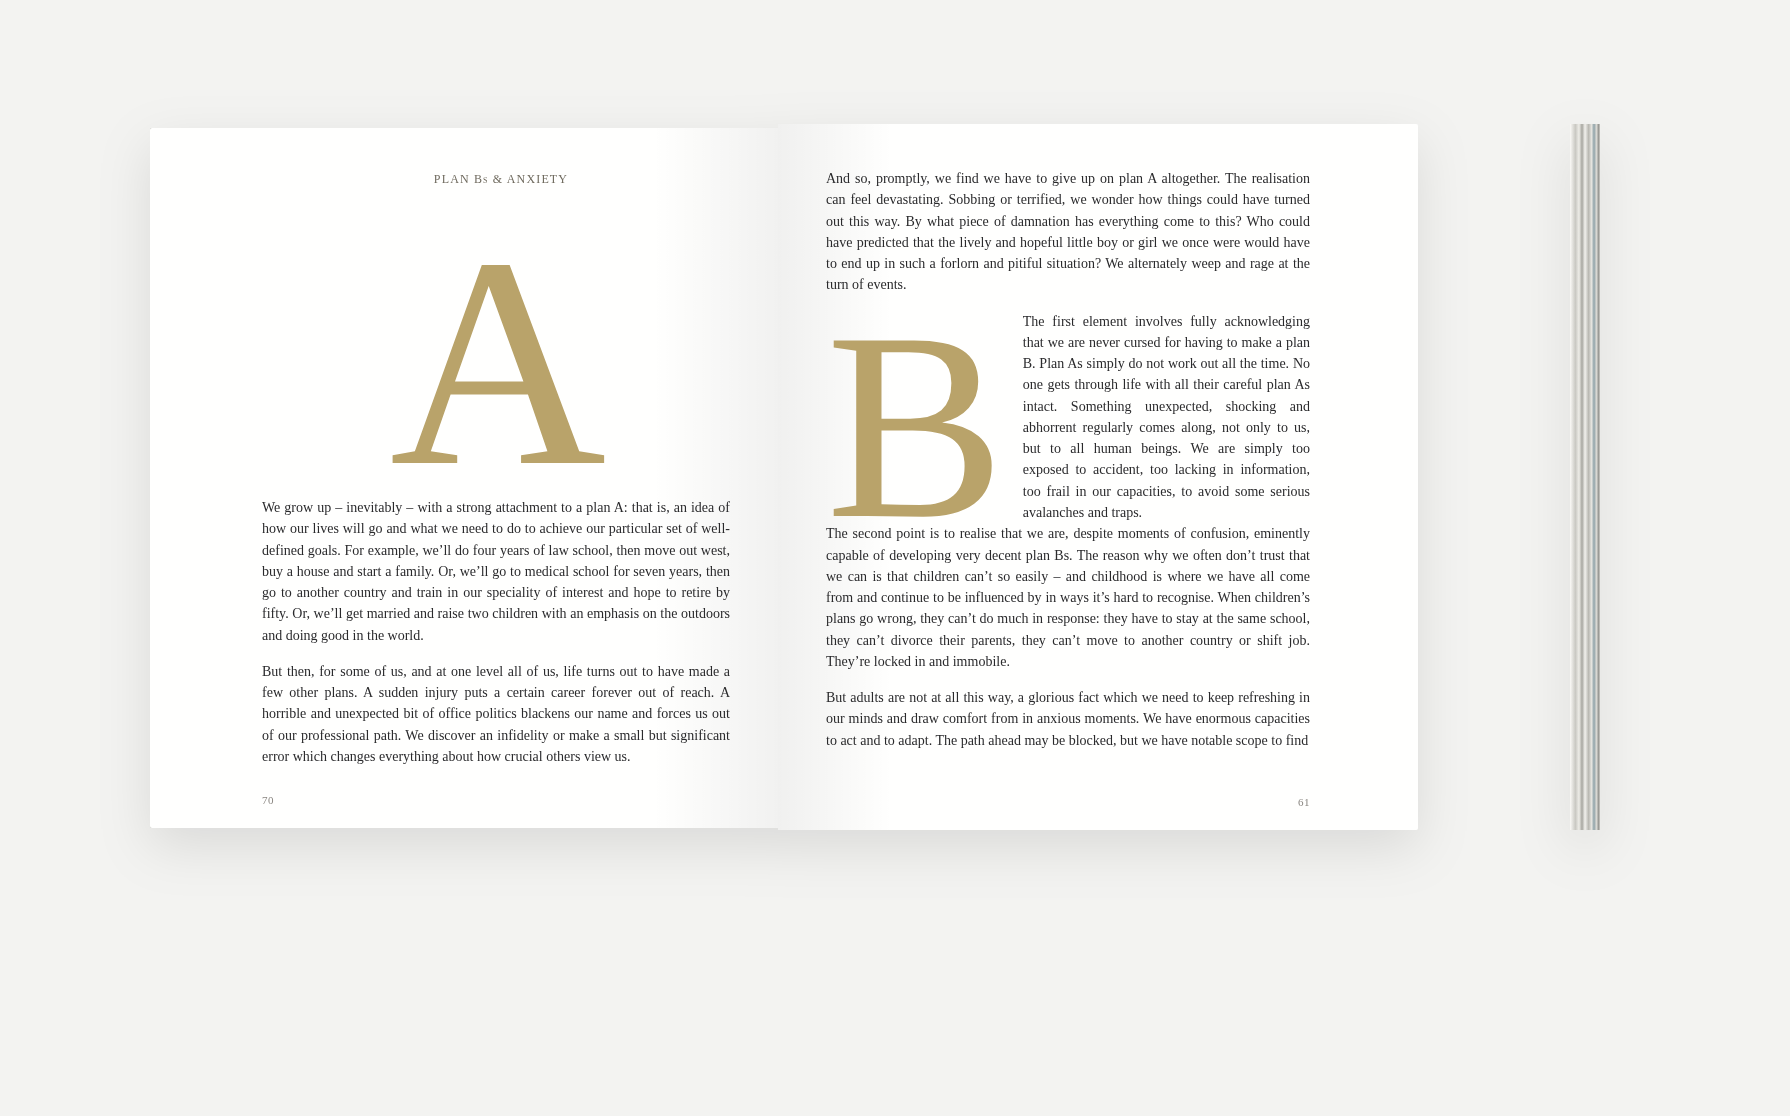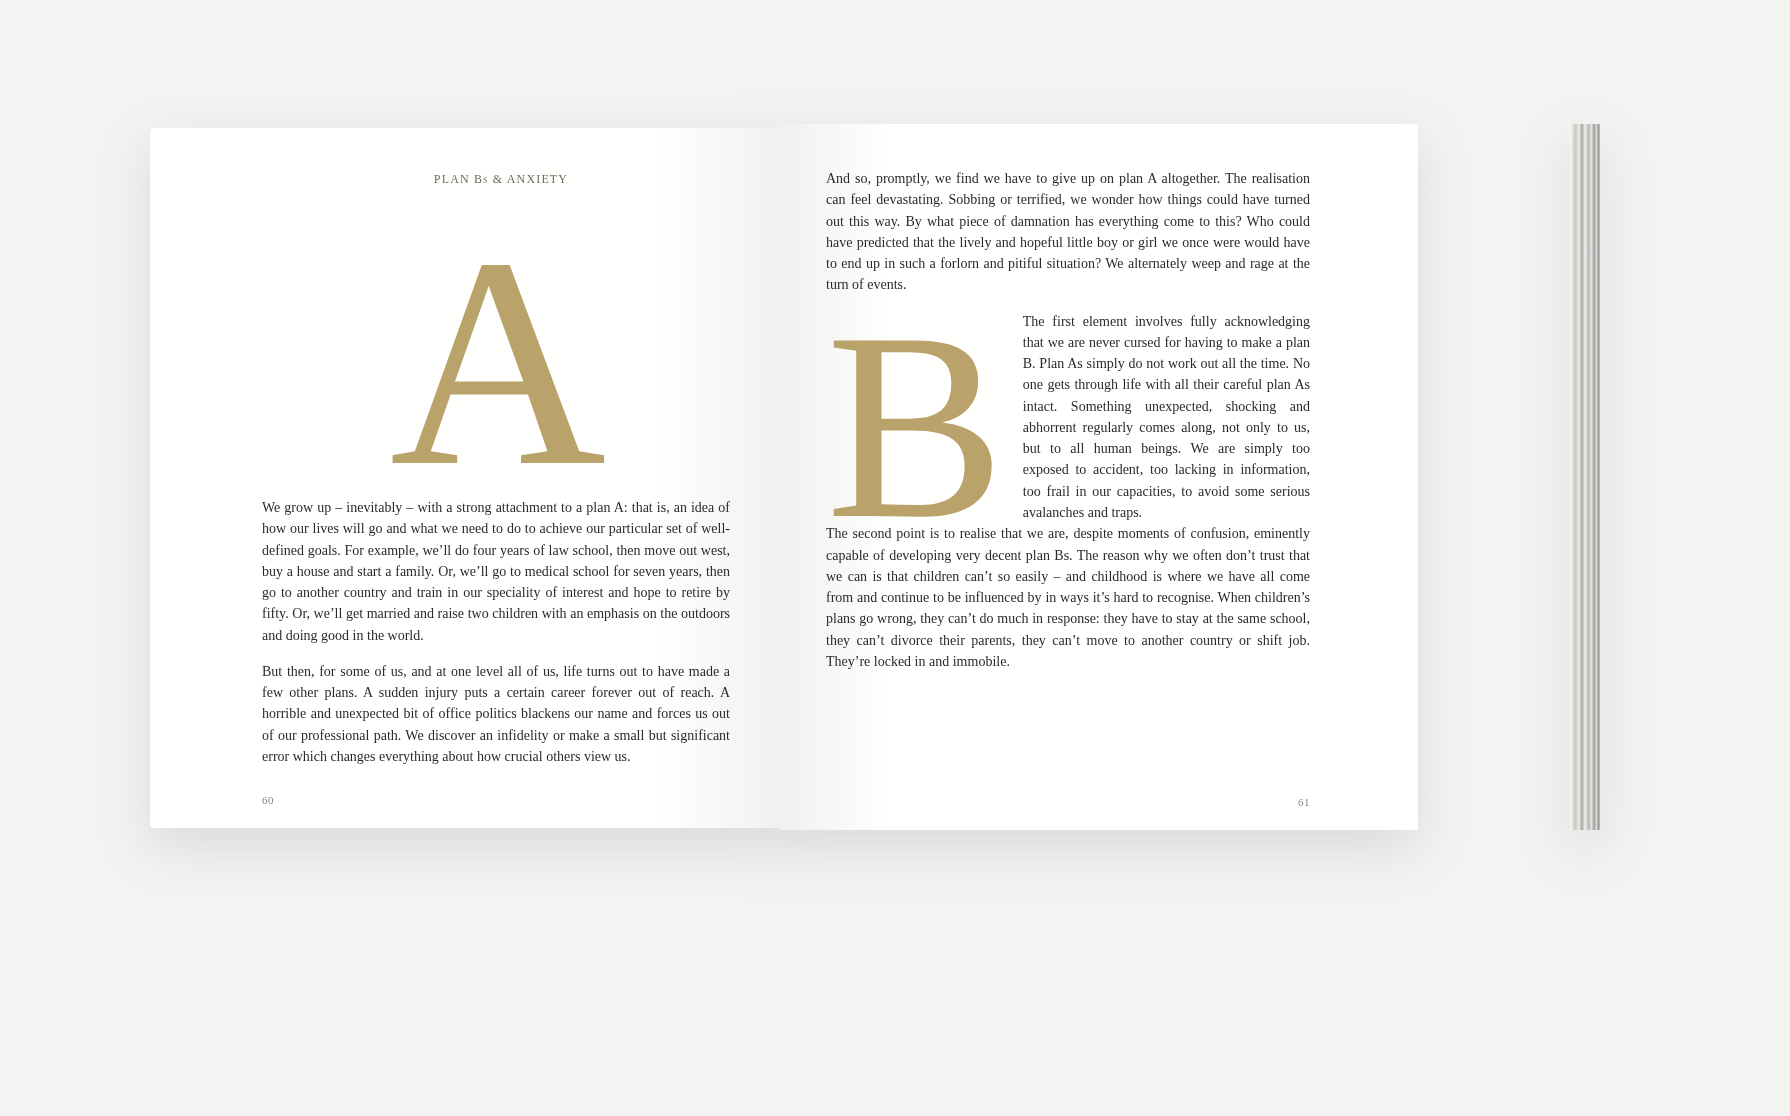--- a/index.html
+++ b/index.html
@@ -166,36 +166,37 @@
 
     <div class="page page-left">
       <div class="running-head">PLAN Bs &amp; ANXIETY</div>
 
       <div class="dropcap dropcap-a">A</div>
 
       <p class="body">We grow up – inevitably – with a strong attachment to a plan A: that is, an idea of how our lives will go and what we need to do to achieve our particular set of well-defined goals. For example, we’ll do four years of law school, then move out west, buy a house and start a family. Or, we’ll go to medical school for seven years, then go to another country and train in our speciality of interest and hope to retire by fifty. Or, we’ll get married and raise two children with an emphasis on the outdoors and doing good in the world.</p>
 
       <p class="body">But then, for some of us, and at one level all of us, life turns out to have made a few other plans. A sudden injury puts a certain career forever out of reach. A horrible and unexpected bit of office politics blackens our name and forces us out of our professional path. We discover an infidelity or make a small but significant error which changes everything about how crucial others view us.</p>
 
-      <div class="folio folio-left">60</div>
+      <div class="folio folio-left">70</div>
     </div>
 
     <div class="page page-right">
 
       <p class="body">And so, promptly, we find we have to give up on plan A altogether. The realisation can feel devastating. Sobbing or terrified, we wonder how things could have turned out this way. By what piece of damnation has everything come to this? Who could have predicted that the lively and hopeful little boy or girl we once were would have to end up in such a forlorn and pitiful situation? We alternately weep and rage at the turn of events.</p>
 
       <div class="col-right-text">
         <div class="dropcap dropcap-b">B</div>
 
 
         <p class="body">The first element involves fully acknowledging that we are never cursed for having to make a plan B. Plan As simply do not work out all the time. No one gets through life with all their careful plan As intact. Something unexpected, shocking and abhorrent regularly comes along, not only to us, but to all human beings. We are simply too exposed to accident, too lacking in information, too frail in our capacities, to avoid some serious avalanches and traps.</p>
       </div>
 
       <p class="body">The second point is to realise that we are, despite moments of confusion, eminently capable of developing very decent plan Bs. The reason why we often don’t trust that we can is that children can’t so easily – and childhood is where we have all come from and continue to be influenced by in ways it’s hard to recognise. When children’s plans go wrong, they can’t do much in response: they have to stay at the same school, they can’t divorce their parents, they can’t move to another country or shift job. They’re locked in and immobile.</p>
 
+      <p class="body">But adults are not at all this way, a glorious fact which we need to keep refreshing in our minds and draw comfort from in anxious moments. We have enormous capacities to act and to adapt. The path ahead may be blocked, but we have notable scope to find</p>
 
       <div class="folio folio-right">61</div>
     </div>
 
     <div class="edge-right"></div>
 
     <div class="spine"></div>
   </div>
 
 </div>

